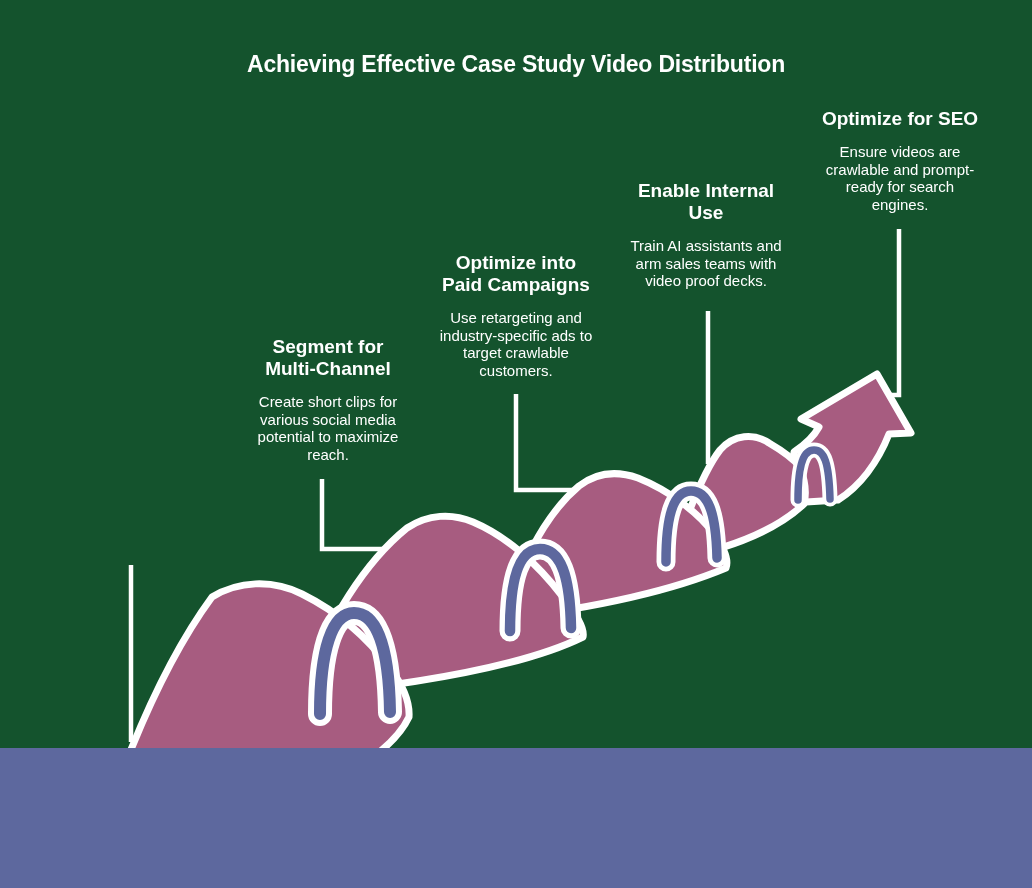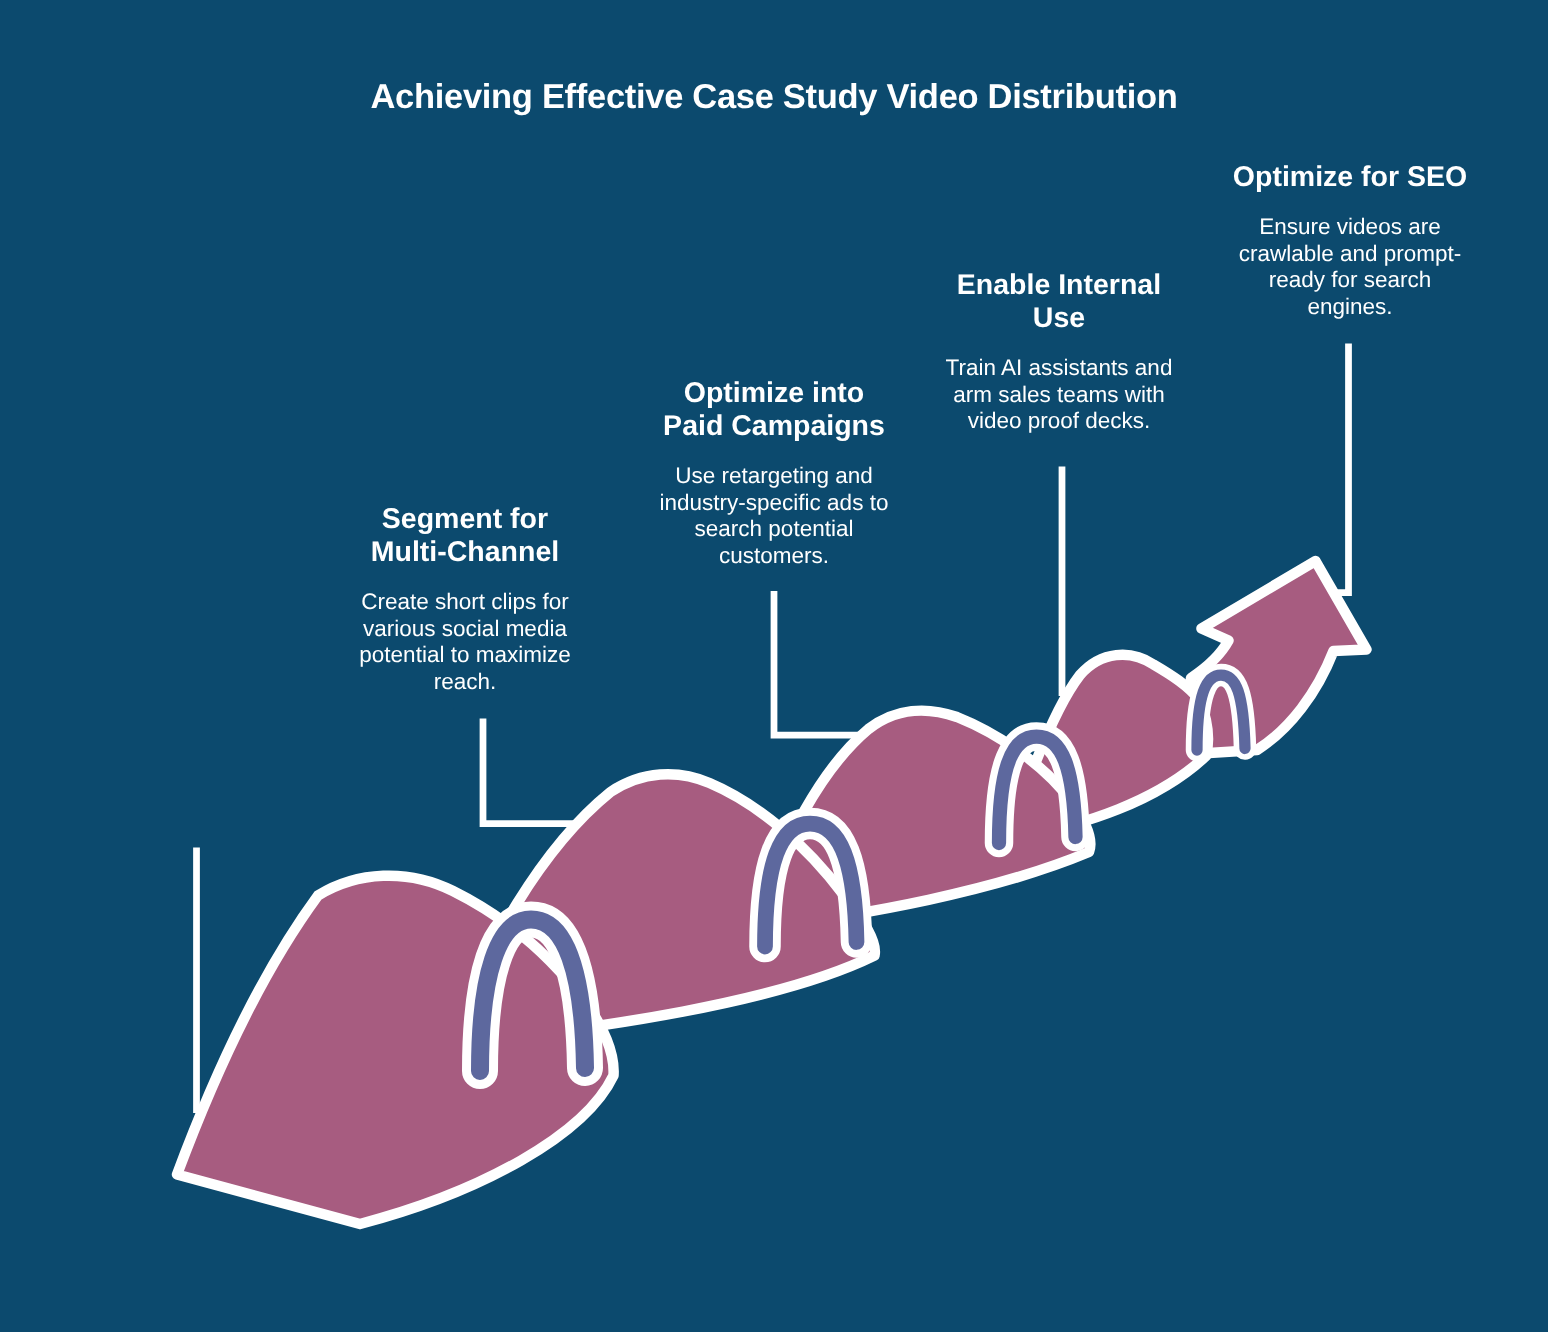--- a/index.html
+++ b/index.html
@@ -3,22 +3,22 @@
 <meta charset="utf-8">
 <style>
   html,body{margin:0;padding:0;}
   body{
     background:#5d689e;
     font-family:"Liberation Sans", sans-serif;
     -webkit-font-smoothing:antialiased;
   }
   #canvas{
     position:relative;
-    width:1032px;height:888px;
-    background:#0c4a6e;
+    width:1032px;height:748px;
+    background:#14532d;
     overflow:hidden;
   }
   #ribbon-svg{
     position:absolute;left:0;top:0;width:1032px;height:888px;
   }
   .title{
     position:absolute;
     left:0;top:51px;width:1032px;
     text-align:center;
     color:#ffffff;
@@ -38,21 +38,21 @@
     line-height:22px;
     font-weight:700;
   }
   .step .body{
     margin:13px auto 0 auto;
     font-size:15px;
     line-height:17.5px;
     font-weight:400;
   }
   .step-1{left:23px;top:420px;}
-  .step-2{left:200px;top:336px;}
+  .step-2{left:218px;top:336px;}
   .step-3{left:406px;top:252px;}
   .step-4{left:596px;top:180px;}
   .step-5{left:790px;top:108px;}
   .step-1 .heading{max-width:172px;}
   .step-1 .body{max-width:184px;}
   .step-2 .heading{max-width:152px;}
   .step-2 .body{max-width:168px;}
   .step-3 .heading{max-width:162px;}
   .step-3 .body{max-width:178px;}
   .step-4 .heading{max-width:152px;}
@@ -102,21 +102,21 @@
   <div class="step step-1">
   </div>
 
   <div class="step step-2">
     <h2 class="heading">Segment for Multi-Channel</h2>
     <p class="body">Create short clips for various social media potential to maximize reach.</p>
   </div>
 
   <div class="step step-3">
     <h2 class="heading">Optimize into Paid Campaigns</h2>
-    <p class="body">Use retargeting and industry-specific ads to search potential customers.</p>
+    <p class="body">Use retargeting and industry-specific ads to target crawlable customers.</p>
   </div>
 
   <div class="step step-4">
     <h2 class="heading">Enable Internal Use</h2>
     <p class="body">Train AI assistants and arm sales teams with video proof decks.</p>
   </div>
 
   <div class="step step-5">
     <h2 class="heading">Optimize for SEO</h2>
     <p class="body">Ensure videos are crawlable and prompt-ready for search engines.</p>

